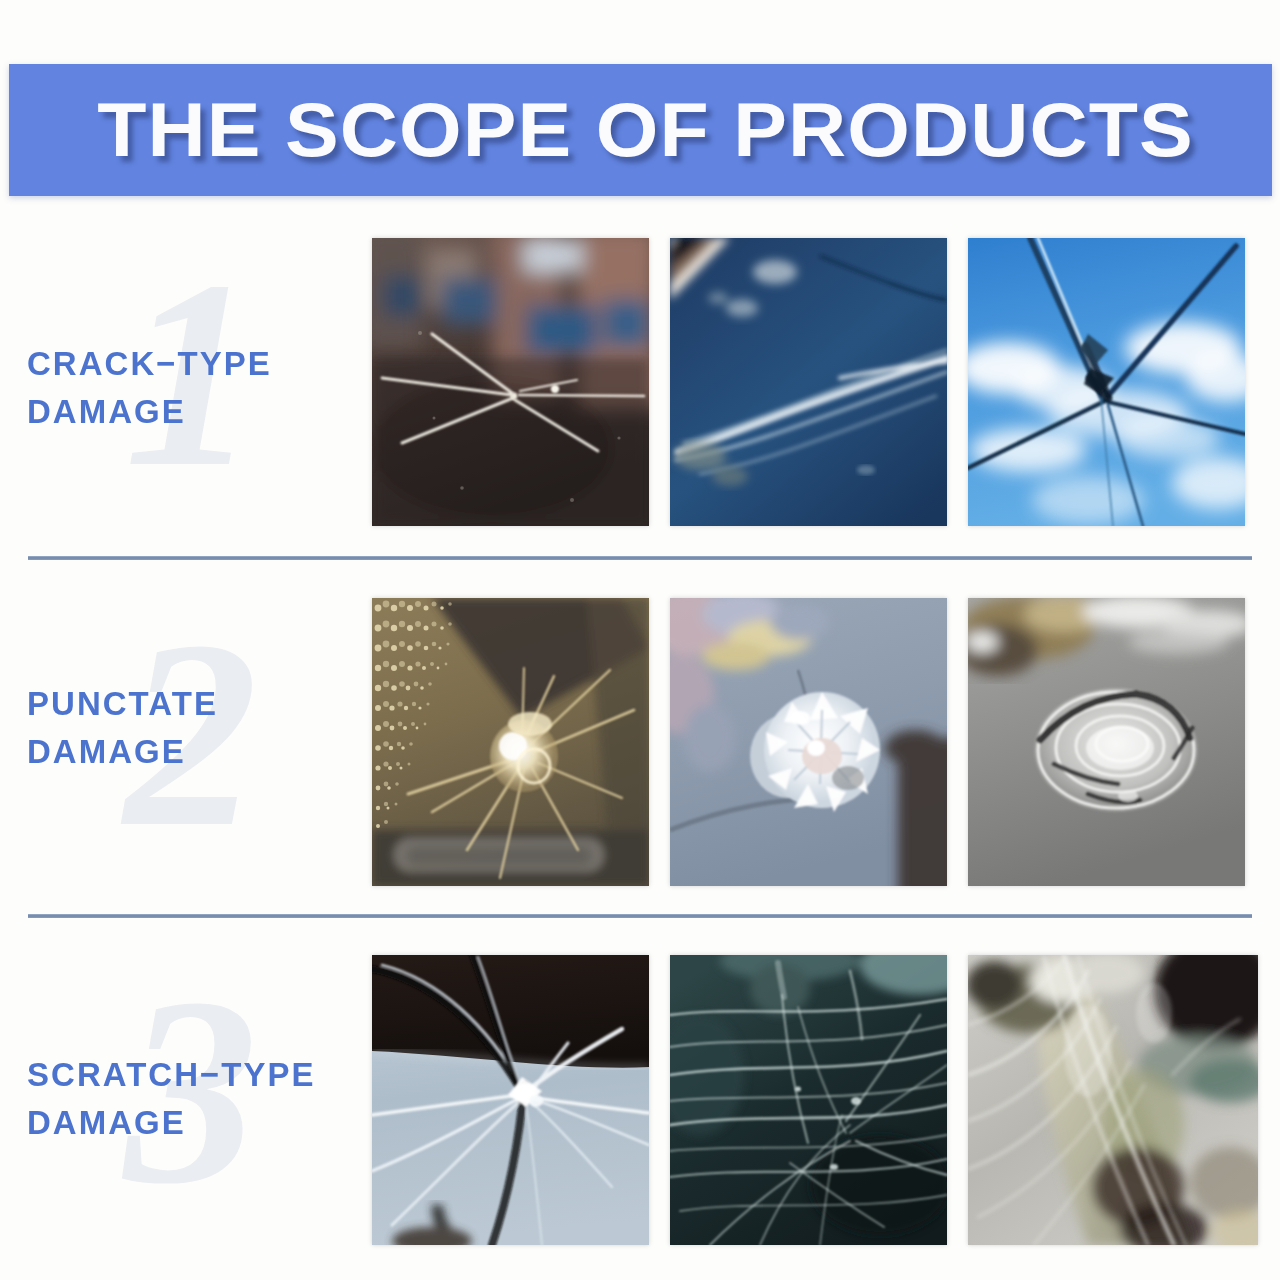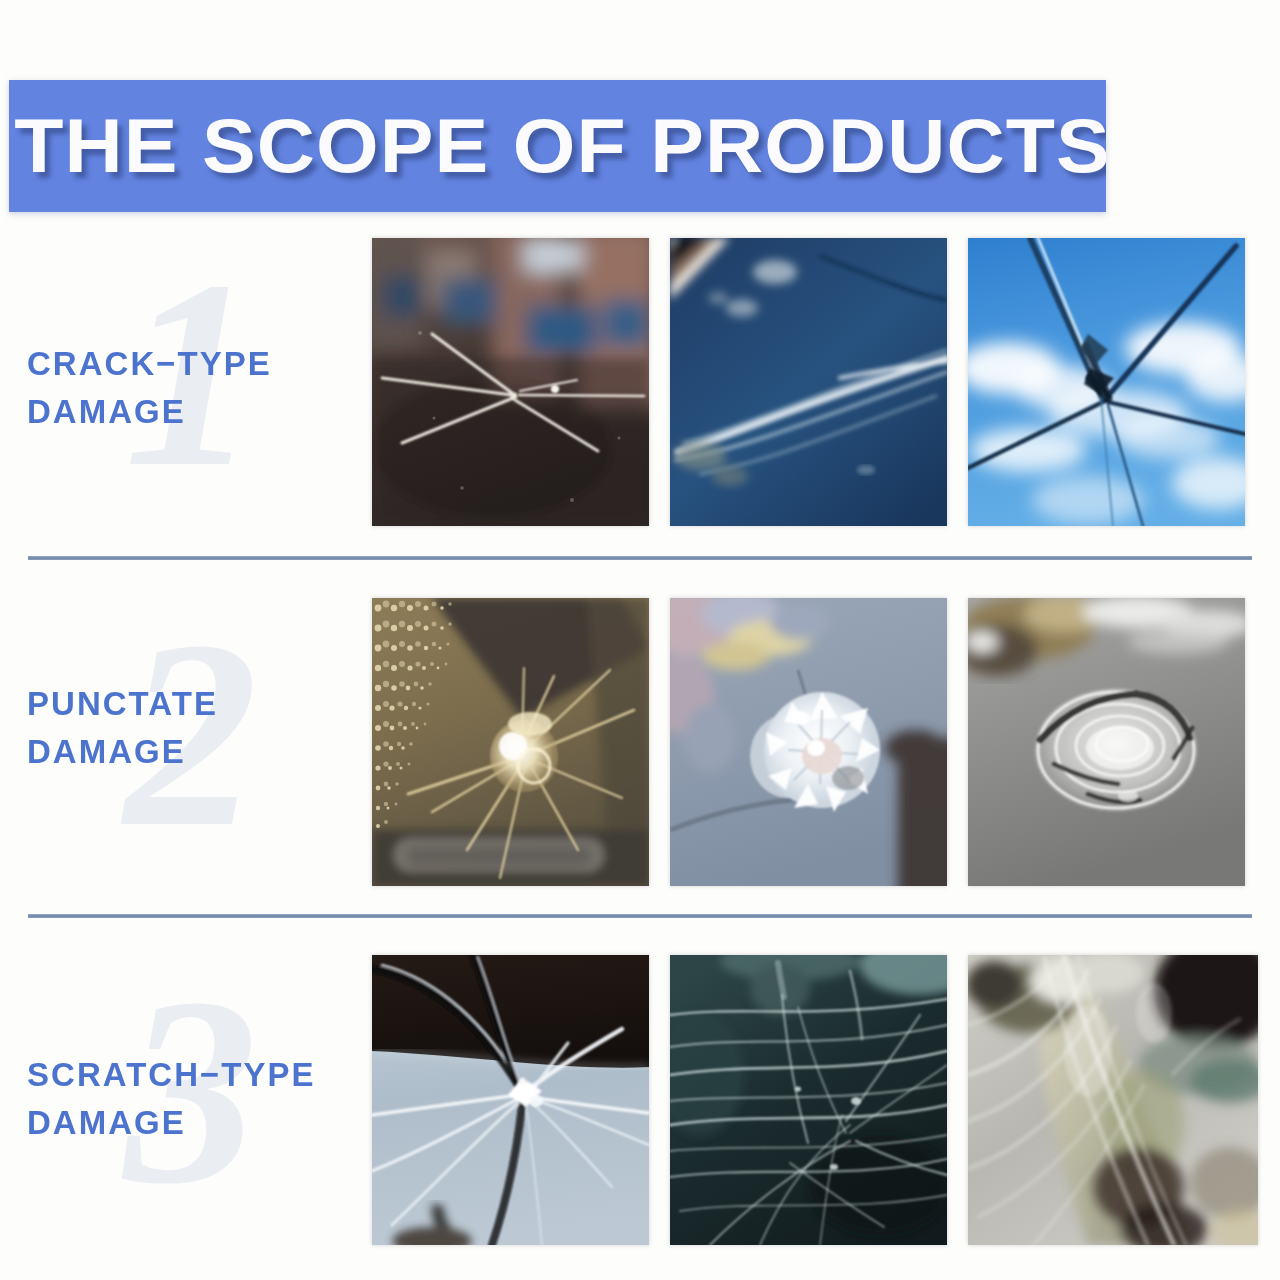--- a/index.html
+++ b/index.html
@@ -13,22 +13,22 @@
     background: #fdfdfb;
     font-family: "Liberation Sans", sans-serif;
     overflow: hidden;
     position: relative;
   }
 
   
   .banner {
     position: absolute;
     left: 9px;
-    top: 80px;
-    width: 1097px;
+    top: 64px;
+    width: 1263px;
     height: 132px;
     background: #6284e0;
     box-shadow: 0 2px 6px rgba(90,110,170,0.30);
     display: flex;
     align-items: center;
     justify-content: center;
     overflow: hidden;
   }
   .banner-title {
     font-family: "Liberation Sans", sans-serif;

